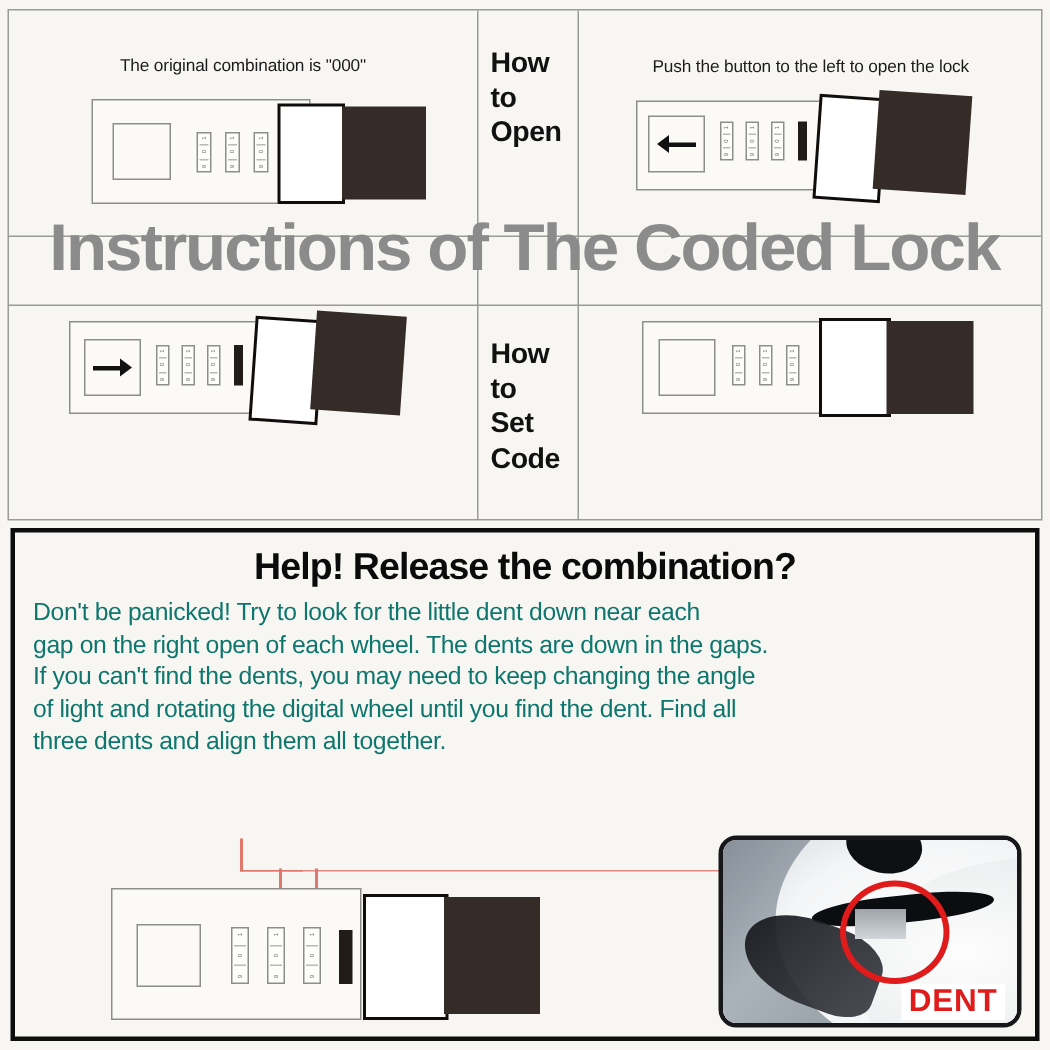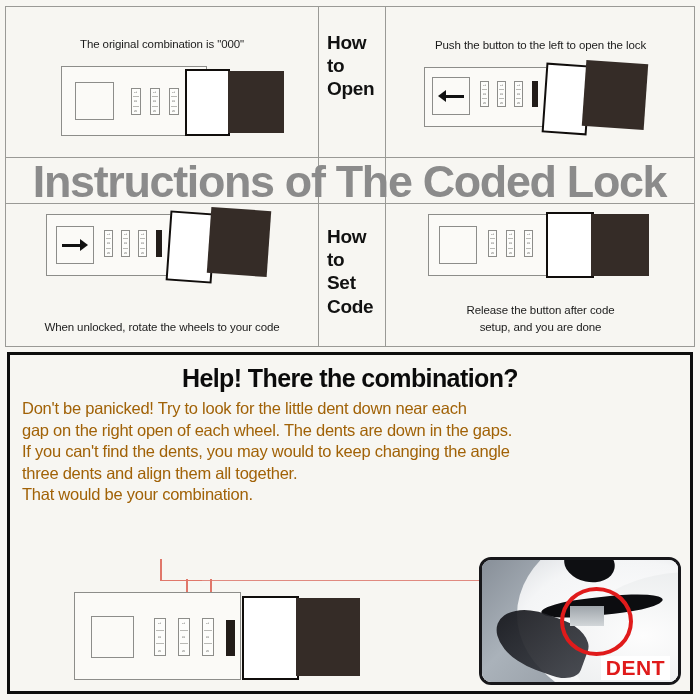--- a/index.html
+++ b/index.html
@@ -47,21 +47,21 @@
     position:absolute;left:313px;width:66px;
     font-weight:bold;font-size:19px;color:#111;
     line-height:1.22;letter-spacing:-0.3px;
     padding-left:8px;box-sizing:border-box;
   }
   .howcol.open{top:24px;}
   .howcol.set{top:218px;}
 
   
   .title-band{
-    position:absolute;left:0;top:158px;width:700px;height:48px;
+    position:absolute;left:0;top:142px;width:700px;height:48px;
     display:flex;align-items:center;justify-content:center;
     pointer-events:none;
   }
   .title-band .txt{
     font-size:44px;font-weight:bold;color:#8b8b8b;
     letter-spacing:-1.3px;
     transform:scaleX(1.02);
     white-space:nowrap;
     font-family:"Liberation Sans Narrow","Liberation Sans","DejaVu Sans",sans-serif;
   }
@@ -108,21 +108,21 @@
   .bottom-section{
     position:absolute;left:7px;top:352px;width:686px;height:342px;
     border:3px solid #0d0d0d;box-sizing:border-box;background:#f7f6f2;
   }
   .help-title{
     text-align:center;font-weight:bold;font-size:25px;color:#0b0b0b;
     margin-top:9px;letter-spacing:-0.6px;
   }
   .help-body{
     margin:5px 10px 0 12px;
-    font-size:16.5px;line-height:1.31;color:#a16207;
+    font-size:16.5px;line-height:1.31;color:#0f766e;
     letter-spacing:-0.25px;
   }
   .help-body p{margin:0;}
 
   
   .photo{
     position:absolute;right:9px;bottom:6px;width:196px;height:122px;
     border:3px solid #17171a;border-radius:12px;overflow:hidden;
     background:#cfd3d7;
   }
@@ -289,21 +289,20 @@
           <u>9</u>
         </div>
 
         <div class="darkbar" style="left:110px;top:16px;width:6px;height:27px;"></div>
 
         <div class="shackle" style="left:122px;top:-2px;width:46px;height:70px;transform:rotate(4deg);"></div>
         <div class="body" style="left:163px;top:-5px;width:60px;height:66px;transform:rotate(4deg);"></div>
       </div>
 
       <div class="cap below">
-        <div>When unlocked, rotate the wheels to your code</div>
       </div>
     </div>
 
     <div class="quad br">
       <div class="lock" style="left:42px;top:10px;width:230px;height:72px;">
         <div class="face" style="width:130px;height:62px;"></div>
         <div class="btnsq" style="left:11px;top:12px;width:38px;height:38px;"></div>
 
         <div class="wheel" style="left:60px;top:16px;width:9px;height:27px;">
           <u>1</u>
@@ -324,39 +323,35 @@
           <i></i>
           <u>0</u>
           <i></i>
           <u>9</u>
         </div>
 
         <div class="shackle" style="left:118px;top:-2px;width:48px;height:66px;"></div>
         <div class="body" style="left:163px;top:0px;width:58px;height:62px;"></div>
       </div>
 
-      <div class="cap below">
-        <div>Release the button after code</div>
-        <div>setup, and you are done</div>
-      </div>
     </div>
   </div>
 
   <div class="title-band">
     <div class="txt">Instructions of The Coded Lock</div>
   </div>
 
   <div class="bottom-section">
-    <div class="help-title">Help! There the combination?</div>
+    <div class="help-title">Help! Release the combination?</div>
     <div class="help-body">
       <p>Don't be panicked! Try to look for the little dent down near each</p>
       <p>gap on the right open of each wheel. The dents are down in the gaps.</p>
-      <p>If you can't find the dents, you may would to keep changing the angle</p>
+      <p>If you can't find the dents, you may need to keep changing the angle</p>
+      <p>of light and rotating the digital wheel until you find the dent. Find all</p>
       <p>three dents and align them all together.</p>
-      <p>That would be your combination.</p>
     </div>
 
     <div class="redline" style="left:150px;bottom:110px;width:330px;"></div>
     <div class="redseg" style="left:150px;bottom:110px;width:1.5px;height:22px;"></div>
     <div class="redseg" style="left:150px;bottom:110px;width:42px;height:1.5px;"></div>
     <div class="redseg" style="left:176px;bottom:98px;width:1.5px;height:14px;"></div>
     <div class="redseg" style="left:176px;bottom:98px;width:26px;height:1.5px;"></div>
     <div class="redseg" style="left:200px;bottom:92px;width:1.5px;height:20px;"></div>
 
     <div class="lock" style="left:64px;bottom:7px;width:260px;height:92px;">

